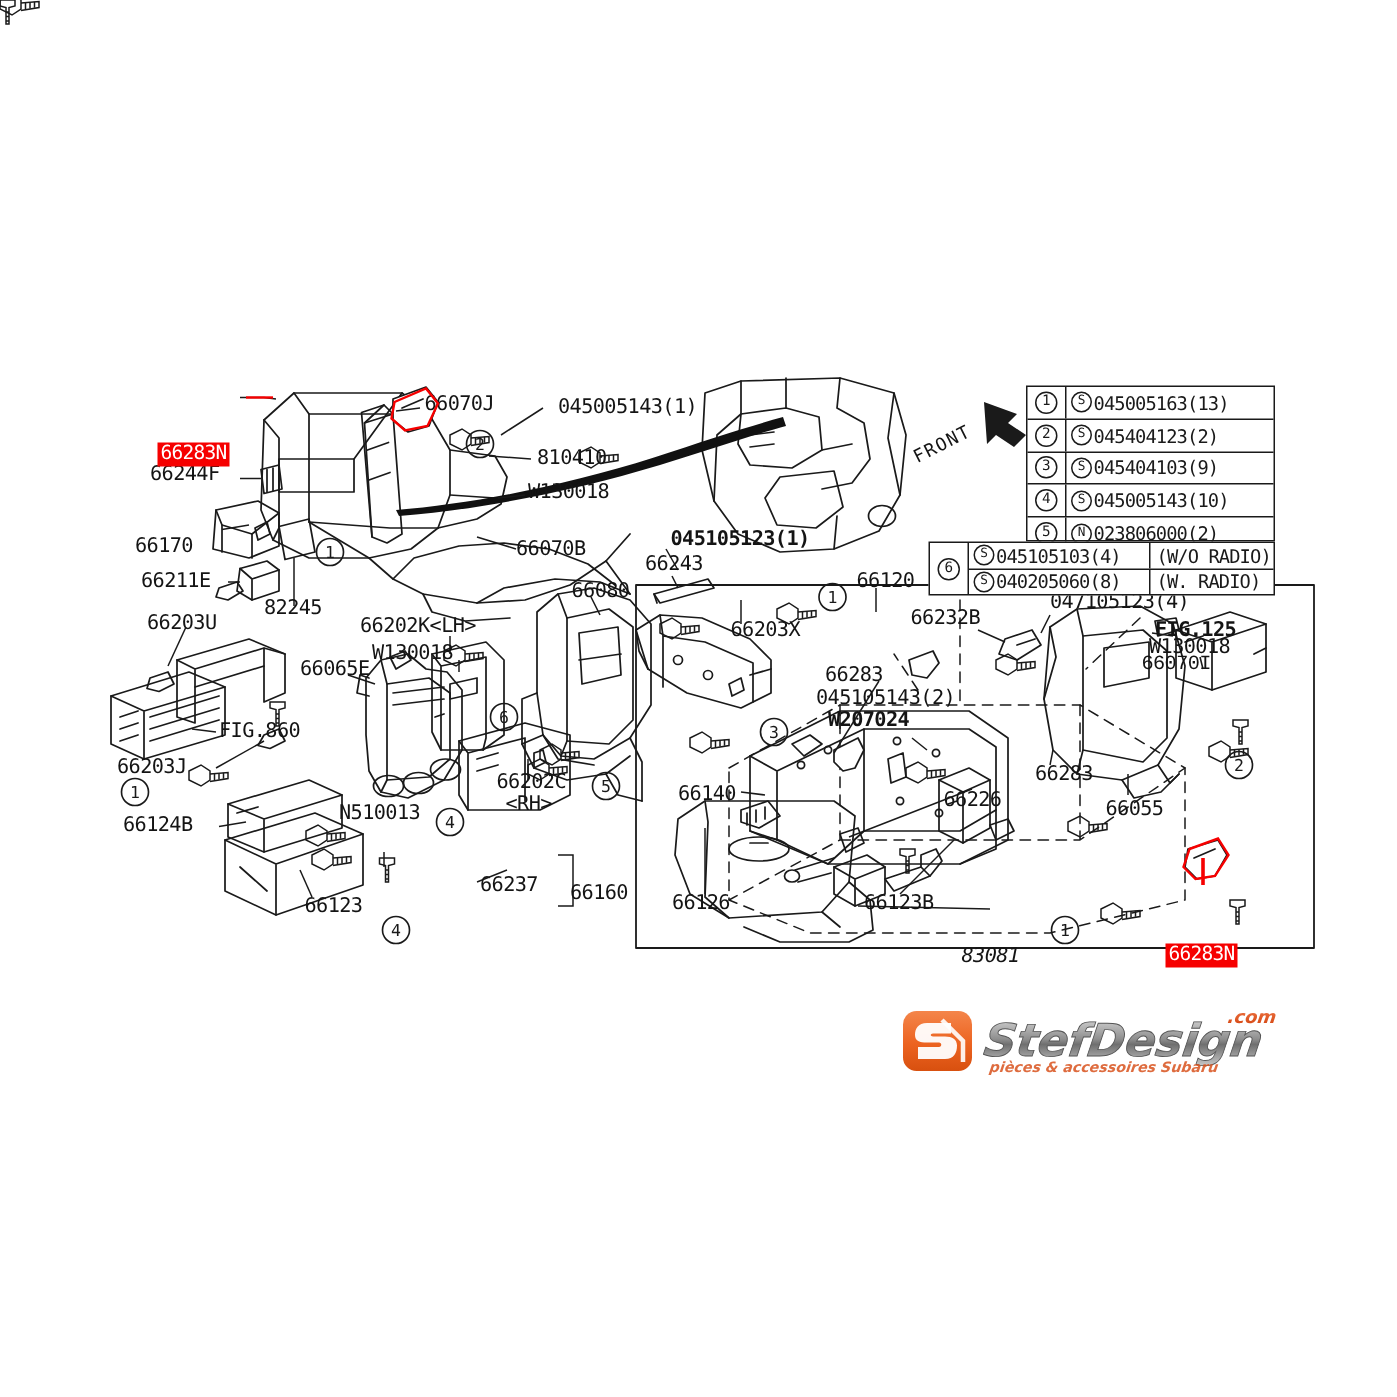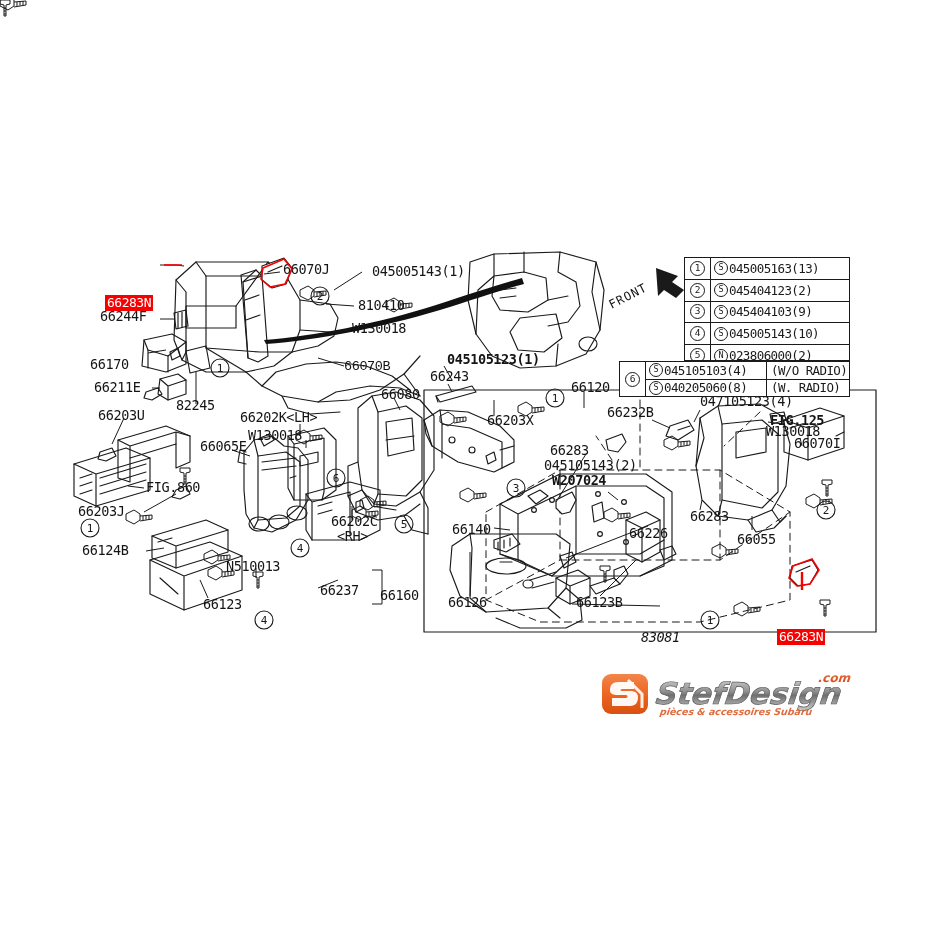--- a/index.html
+++ b/index.html
@@ -446,51 +446,51 @@
   <div class="lbl" style="left:100px;top:310px;">66244F</div>
   <div class="lbl" style="left:90px;top:345px;margin-top:13px;">66170</div>
   <div class="lbl" style="left:94px;top:381px;">66211E</div>
   <div class="lbl" style="left:98px;top:409px;">66203U</div>
   <div class="lbl" style="left:176px;top:399px;">82245</div>
 
   <div class="lbl" style="left:283px;top:263px;">66070J</div>
   <div class="lbl" style="left:372px;top:265px;">045005143(1)</div>
   <div class="lbl" style="left:358px;top:299px;">810410</div>
   <div class="lbl" style="left:352px;top:322px;">W130018</div>
-  <div class="lbl" style="left:344px;top:360px;font-family:Liberation Mono, monospace;">66070B</div>
+  <div class="lbl" style="left:344px;top:360px;">66070B</div>
 
   <div class="lbl" style="left:447px;top:353px;font-weight:bold;">045105123(1)</div>
   <div class="lbl" style="left:430px;top:370px;">66243</div>
   <div class="lbl" style="left:381px;top:388px;text-align:right;">66080</div>
   <div class="lbl" style="left:487px;top:414px;">66203X</div>
   <div class="lbl" style="left:571px;top:381px;">66120</div>
 
   <div class="lbl" style="left:240px;top:411px;">66202K&lt;LH&gt;</div>
   <div class="lbl" style="left:248px;top:429px;">W130018</div>
   <div class="lbl" style="left:200px;top:440px;">66065E</div>
   <div class="lbl" style="left:146px;top:481px;">FIG.860</div>
   <div class="lbl" style="left:78px;top:505px;">66203J</div>
   <div class="lbl" style="left:82px;top:544px;">66124B</div>
   <div class="lbl" style="left:331px;top:515px;">66202C</div>
   <div class="lbl" style="left:337px;top:530px;">&lt;RH&gt;</div>
 
-  <div class="lbl" style="left:226px;top:560px;text-align:center;">N510013</div>
+  <div class="lbl" style="left:226px;top:536px;text-align:center;">N510013</div>
   <div class="lbl" style="left:203px;top:598px;">66123</div>
   <div class="lbl" style="left:320px;top:584px;">66237</div>
   <div class="lbl" style="left:380px;top:589px;">66160</div>
 
   <div class="lbl" style="left:607px;top:406px;">66232B</div>
   <div class="lbl" style="left:550px;top:444px;">66283</div>
   <div class="lbl" style="left:544px;top:459px;">045105143(2)</div>
   <div class="lbl" style="left:552px;top:474px;font-weight:bold;">W207024</div>
 
   <div class="lbl" style="left:700px;top:395px;">047105123(4)</div>
   <div class="lbl" style="left:770px;top:414px;font-weight:bold;">FIG.125</div>
   <div class="lbl" style="left:766px;top:425px;">W130018</div>
-  <div class="lbl" style="left:794px;top:437px;">66070I</div>
+  <div class="lbl" style="left:761px;top:437px;font-family:Liberation Mono, monospace;">66070I</div>
   <div class="lbl" style="left:690px;top:510px;">66283</div>
   <div class="lbl" style="left:737px;top:533px;">66055</div>
 
   <div class="lbl" style="left:452px;top:523px;">66140</div>
   <div class="lbl" style="left:448px;top:596px;">66126</div>
   <div class="lbl" style="left:576px;top:596px;">66123B</div>
   <div class="lbl" style="left:629px;top:527px;">66226</div>
   <div class="lbl" style="left:641px;top:631px;font-style:italic;">83081</div>
 
   <div class="lbl" style="left:607px;top:300px;transform:rotate(-27deg);transform-origin:0 0;font-size:12px;letter-spacing:1px;">FRONT</div>

